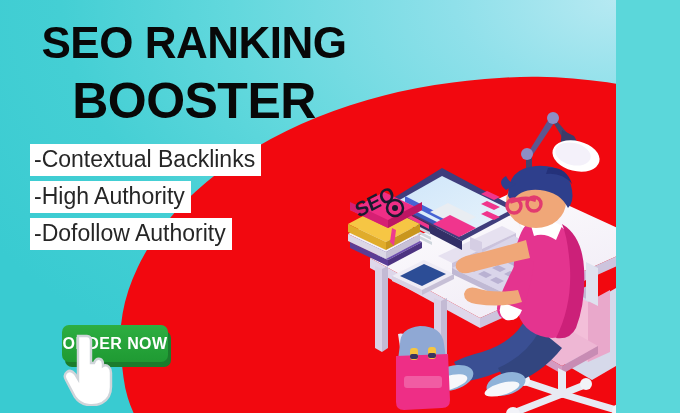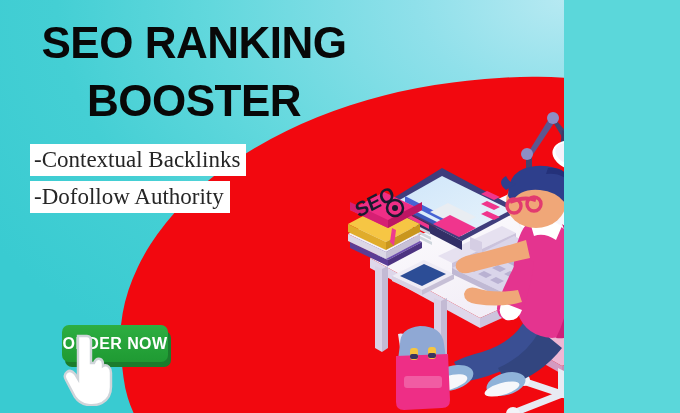--- a/index.html
+++ b/index.html
@@ -4,21 +4,21 @@
 <style>
   * { margin:0; padding:0; box-sizing:border-box; }
   html,body { width:680px; height:413px; overflow:hidden; }
   body {
     font-family: "Liberation Sans", sans-serif;
     background:#5bd7da;
   }
 
   #poster {
     position:relative;
-    width:564px; height:413px;
+    width:616px; height:413px;
     overflow:hidden;
     background:
       radial-gradient(ellipse 120% 110% at 100% 0%, #b6e9f2 0%, #8fe0ea 22%, #62d8dd 52%, #44cfd4 75%, #39cbd1 100%);
   }
 
   
   .red-blob{
     position:absolute;
     left:118px; top:80px;
     width:740px; height:460px;
@@ -34,38 +34,37 @@
     width:388px;
     text-align:center;
     color:#080808;
     font-weight:bold;
     font-size:44px;
     line-height:58px;
     letter-spacing:-0.5px;
     z-index:6;
     white-space:nowrap;
   }
-  .headline .l2{ font-size:44px; }
+  .headline .l2{ font-size:50px; }
 
   
   .features{
     position:absolute;
     left:30px; top:144px;
     z-index:6;
   }
   .feature{
     display:inline-block;
     background:#ffffff;
     color:#262626;
     font-size:23px;
     line-height:27px;
     padding:2px 6px 3px 4px;
     margin-bottom:5px;
     white-space:nowrap;
-    font-family:Liberation Serif, serif;
   }
   .frow{ display:block; }
 
   
   .order-wrap{
     position:absolute;
     left:62px; top:325px;
     z-index:7;
   }
   .order-shadow{
@@ -108,20 +107,21 @@
 
   <div class="red-blob"></div>
 
   <div class="headline">
     <div class="l1">SEO RANKING</div>
     <div class="l2">BOOSTER</div>
   </div>
 
   <div class="features">
     <span class="frow"><span class="feature">-Contextual Backlinks</span></span>
+    <span class="frow"><span class="feature">-High Authority</span></span>
     <span class="frow"><span class="feature">-Dofollow Authority</span></span>
   </div>
 
   <div class="order-wrap">
     <div class="order-shadow"></div>
     <button class="order-btn">ORDER NOW</button>
   </div>
   <svg class="cursor-hand" viewBox="0 0 56 74">
     <path d="M16 4 L25 4 Q29 4 29 9 L29 31 L32 31 Q34 26 38 27 Q41 28 41 32 L41 34 Q44 32 47 35 Q49 37 49 41 L49 55 Q49 66 40 71 Q34 74 26 73 Q18 72 13 65 L4 48 Q1 43 5 40 Q9 37 13 42 L16 47 Z" fill="#ffffff" stroke="#cfd4d9" stroke-width="2.4"></path>
   </svg>

